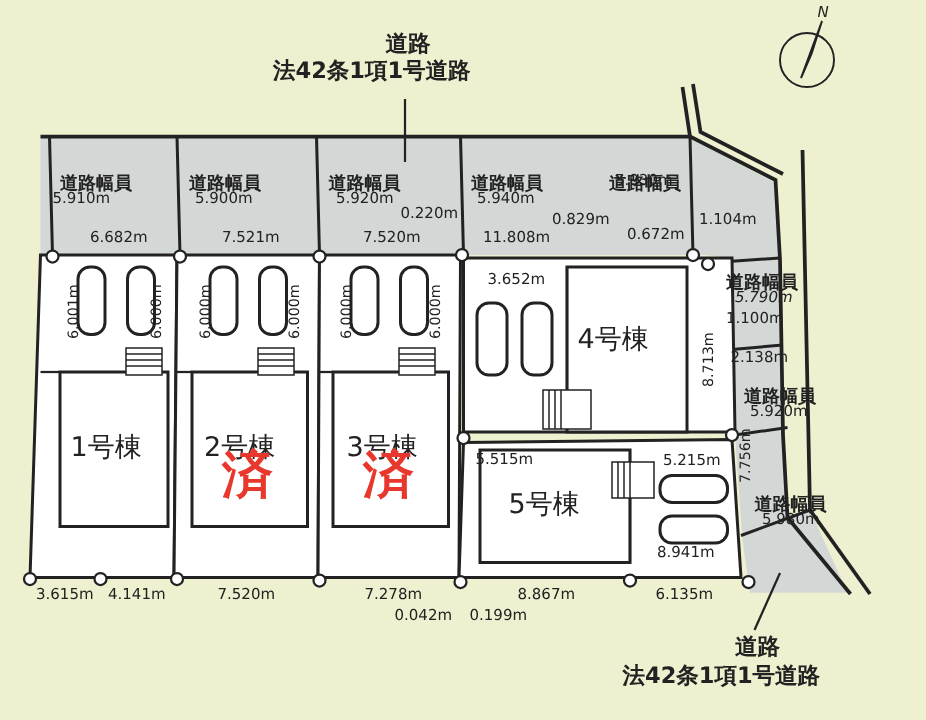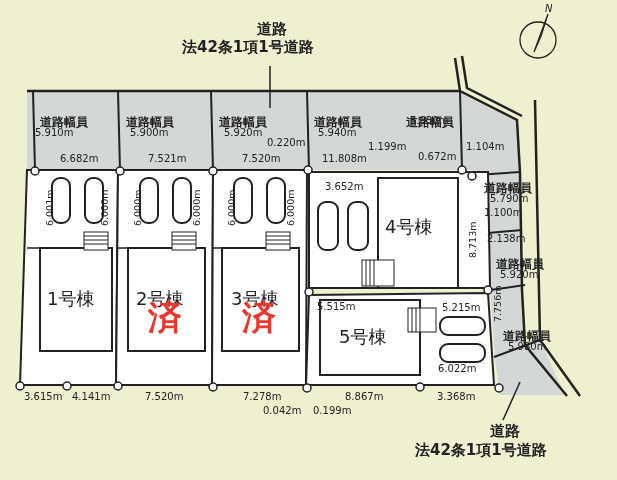--- a/index.html
+++ b/index.html
@@ -153,59 +153,59 @@
 <div class="t rw-val" style="left:35px;top:128px;">5.910m</div>
 <div class="t rw-label" style="left:126px;top:116px;">道路幅員</div>
 <div class="t rw-val" style="left:130px;top:128px;">5.900m</div>
 <div class="t rw-label" style="left:219px;top:116px;">道路幅員</div>
 <div class="t rw-val" style="left:224px;top:128px;">5.920m</div>
 <div class="t rw-label" style="left:314px;top:116px;">道路幅員</div>
 <div class="t rw-val" style="left:318px;top:128px;">5.940m</div>
 <div class="t rw-label" style="left:406px;top:116px;">道路幅員</div>
 <div class="t rw-val" style="left:410px;top:116px;">5.930m</div>
 <div class="t rw-label" style="left:484px;top:182px;">道路幅員</div>
-<div class="t rw-val" style="left:490px;top:194px;">5.790m</div>
+<div class="t rw-val" style="left:490px;top:194px;font-style:italic;">5.790m</div>
 <div class="t rw-label" style="left:496px;top:258px;">道路幅員</div>
 <div class="t rw-val" style="left:500px;top:270px;">5.920m</div>
 <div class="t rw-label" style="left:503px;top:330px;">道路幅員</div>
 <div class="t rw-val" style="left:508px;top:342px;">5.980m</div>
 
 <div class="t dim" style="left:60px;top:154px;">6.682m</div>
 <div class="t dim" style="left:148px;top:154px;">7.521m</div>
 <div class="t dim" style="left:242px;top:154px;">7.520m</div>
 <div class="t dim" style="left:322px;top:154px;">11.808m</div>
 <div class="t dim" style="left:267px;top:138px;">0.220m</div>
-<div class="t dim" style="left:368px;top:142px;">1.199m</div>
+<div class="t dim" style="left:368px;top:142px;">0.829m</div>
 <div class="t dim" style="left:418px;top:152px;">0.672m</div>
 <div class="t dim" style="left:466px;top:142px;">1.104m</div>
 
 <div class="t dim" style="left:484px;top:208px;">1.100m</div>
 <div class="t dim" style="left:487px;top:234px;">2.138m</div>
 <div class="t vdim" style="left:468px;top:258px;">8.713m</div>
 <div class="t vdim" style="left:493px;top:322px;">7.756m</div>
 
 <div class="t vdim" style="left:45px;top:226px;">6.001m</div>
 <div class="t vdim" style="left:100px;top:226px;">6.000m</div>
 <div class="t vdim" style="left:133px;top:226px;">6.000m</div>
 <div class="t vdim" style="left:192px;top:226px;">6.000m</div>
 <div class="t vdim" style="left:227px;top:226px;">6.000m</div>
 <div class="t vdim" style="left:286px;top:226px;">6.000m</div>
 <div class="t dim" style="left:325px;top:182px;">3.652m</div>
 <div class="t dim" style="left:317px;top:266px;margin-top:36px;">5.515m</div>
 <div class="t dim" style="left:442px;top:303px;">5.215m</div>
-<div class="t dim" style="left:438px;top:364px;">6.022m</div>
+<div class="t dim" style="left:438px;top:364px;">8.941m</div>
 
 <div class="t dim" style="left:24px;top:392px;">3.615m</div>
 <div class="t dim" style="left:72px;top:392px;">4.141m</div>
 <div class="t dim" style="left:145px;top:392px;">7.520m</div>
 <div class="t dim" style="left:243px;top:392px;">7.278m</div>
 <div class="t dim" style="left:263px;top:406px;">0.042m</div>
 <div class="t dim" style="left:313px;top:406px;">0.199m</div>
 <div class="t dim" style="left:345px;top:392px;">8.867m</div>
-<div class="t dim" style="left:437px;top:392px;">3.368m</div>
+<div class="t dim" style="left:437px;top:392px;">6.135m</div>
 
 <div class="t house" style="left:47px;top:290px;">1号棟</div>
 <div class="t house" style="left:136px;top:290px;">2号棟</div>
 <div class="t sold" style="left:148px;top:300px;">済</div>
 <div class="t house" style="left:231px;top:290px;">3号棟</div>
 <div class="t sold" style="left:242px;top:300px;">済</div>
 <div class="t house" style="left:385px;top:218px;">4号棟</div>
 <div class="t house" style="left:339px;top:328px;">5号棟</div>
 
 </body></html>

